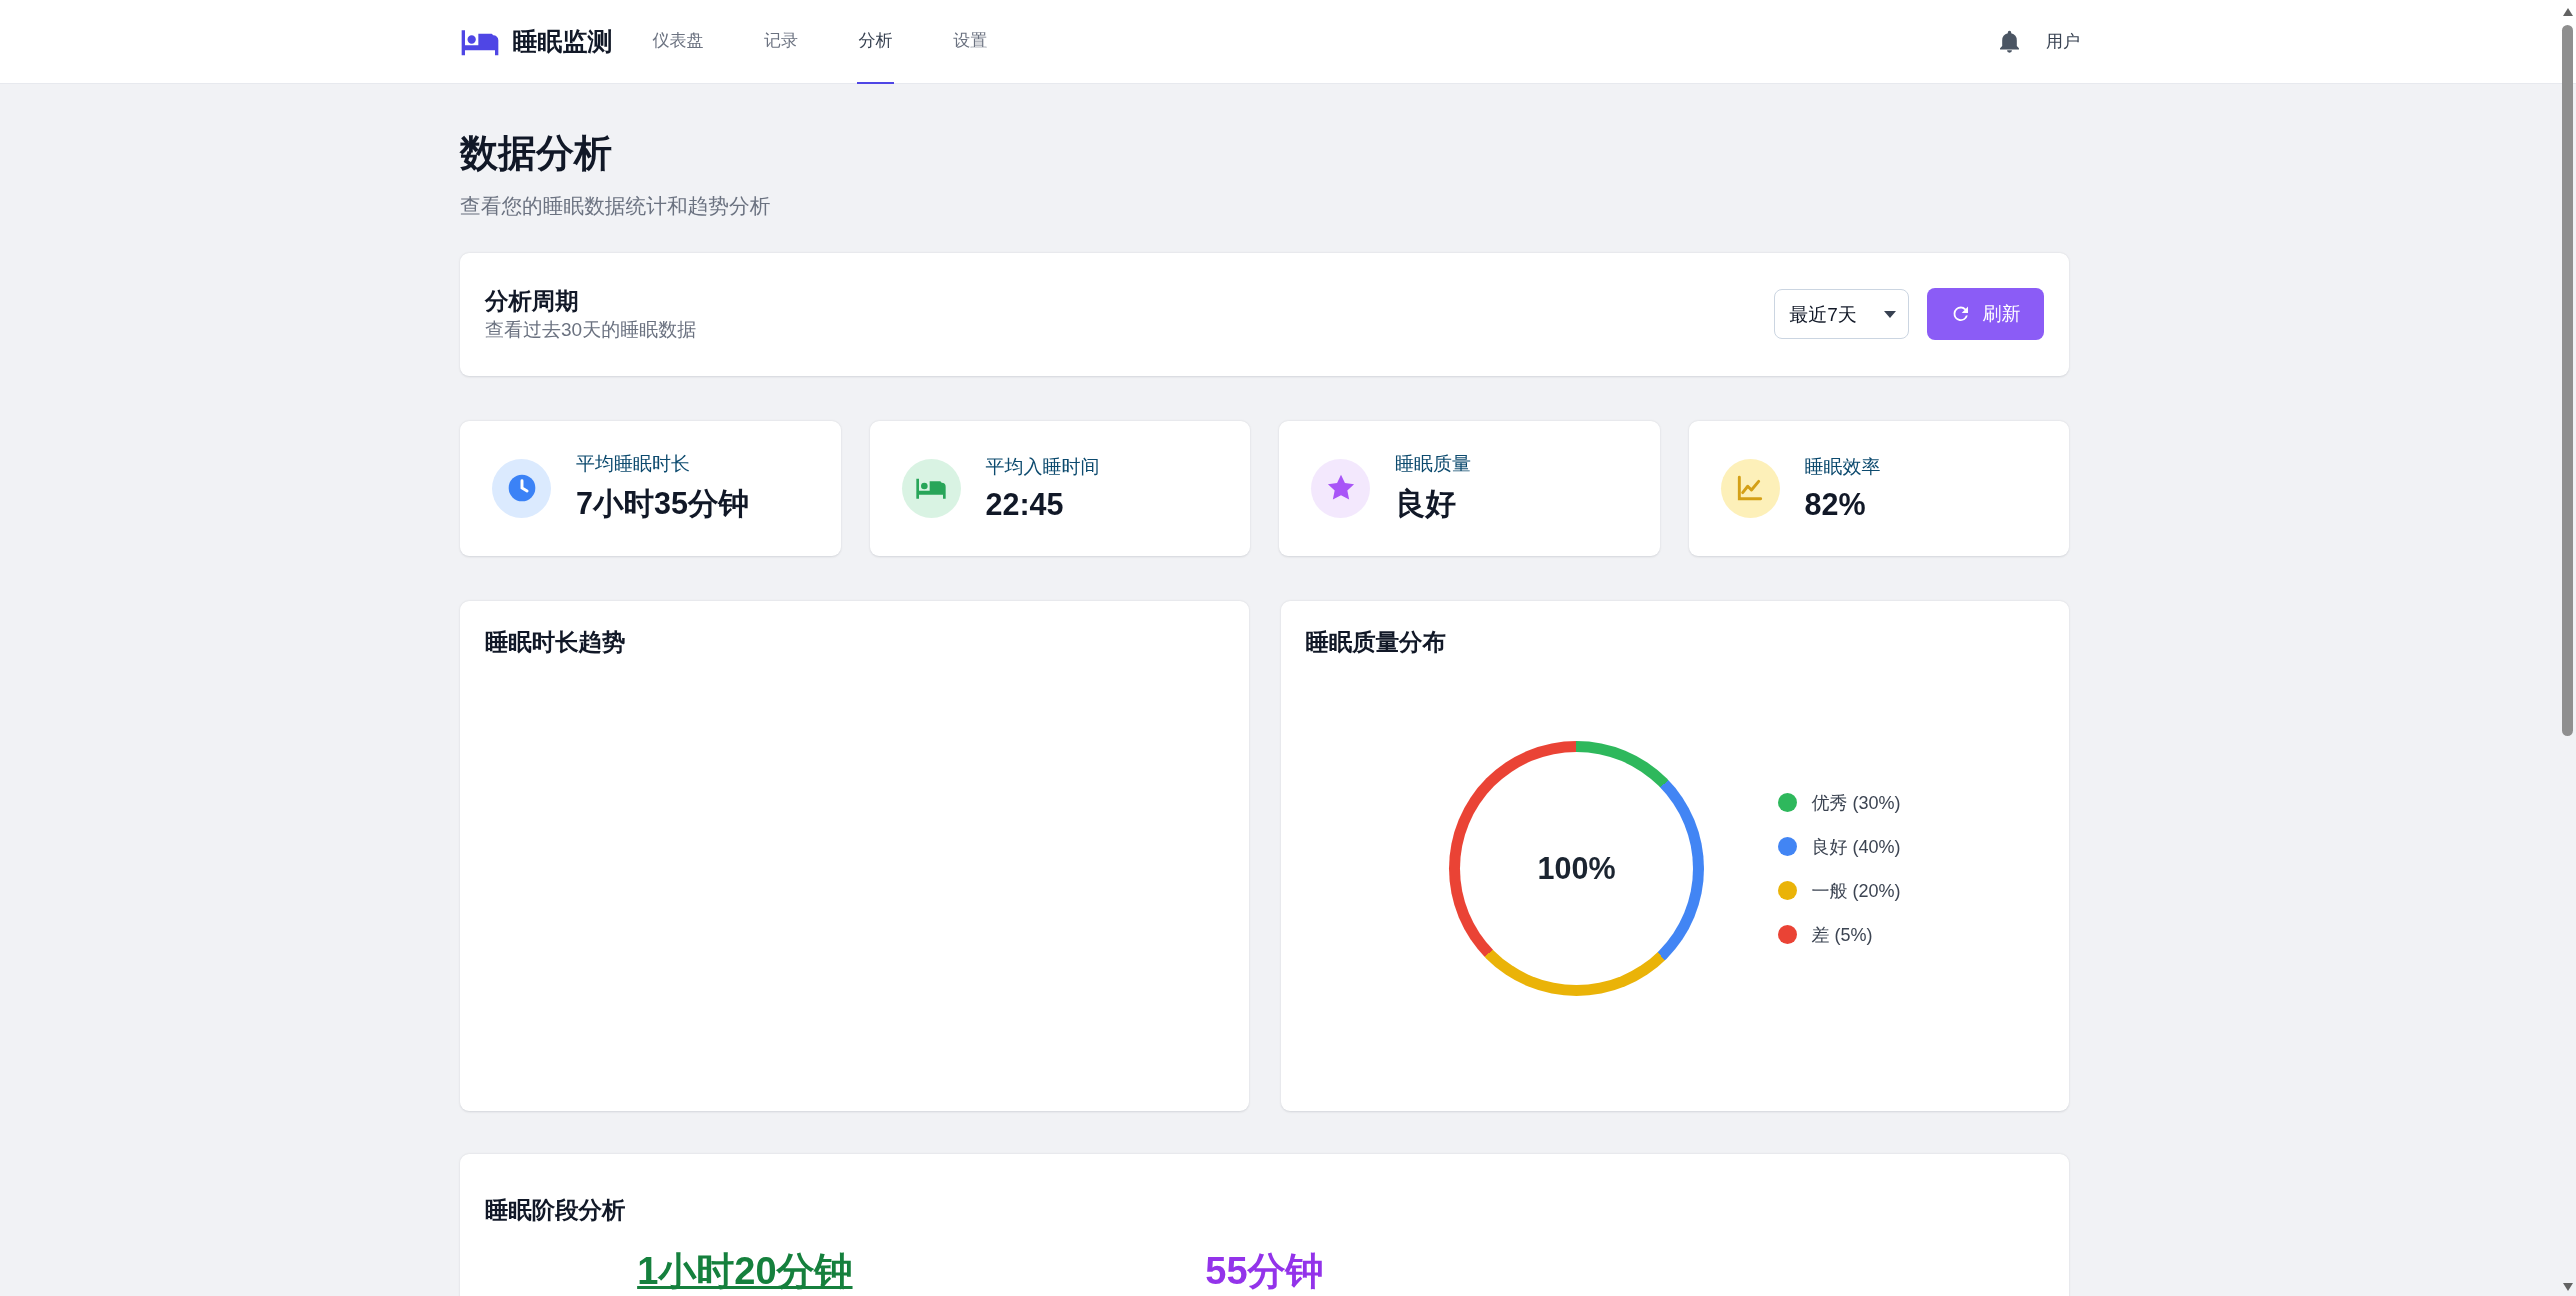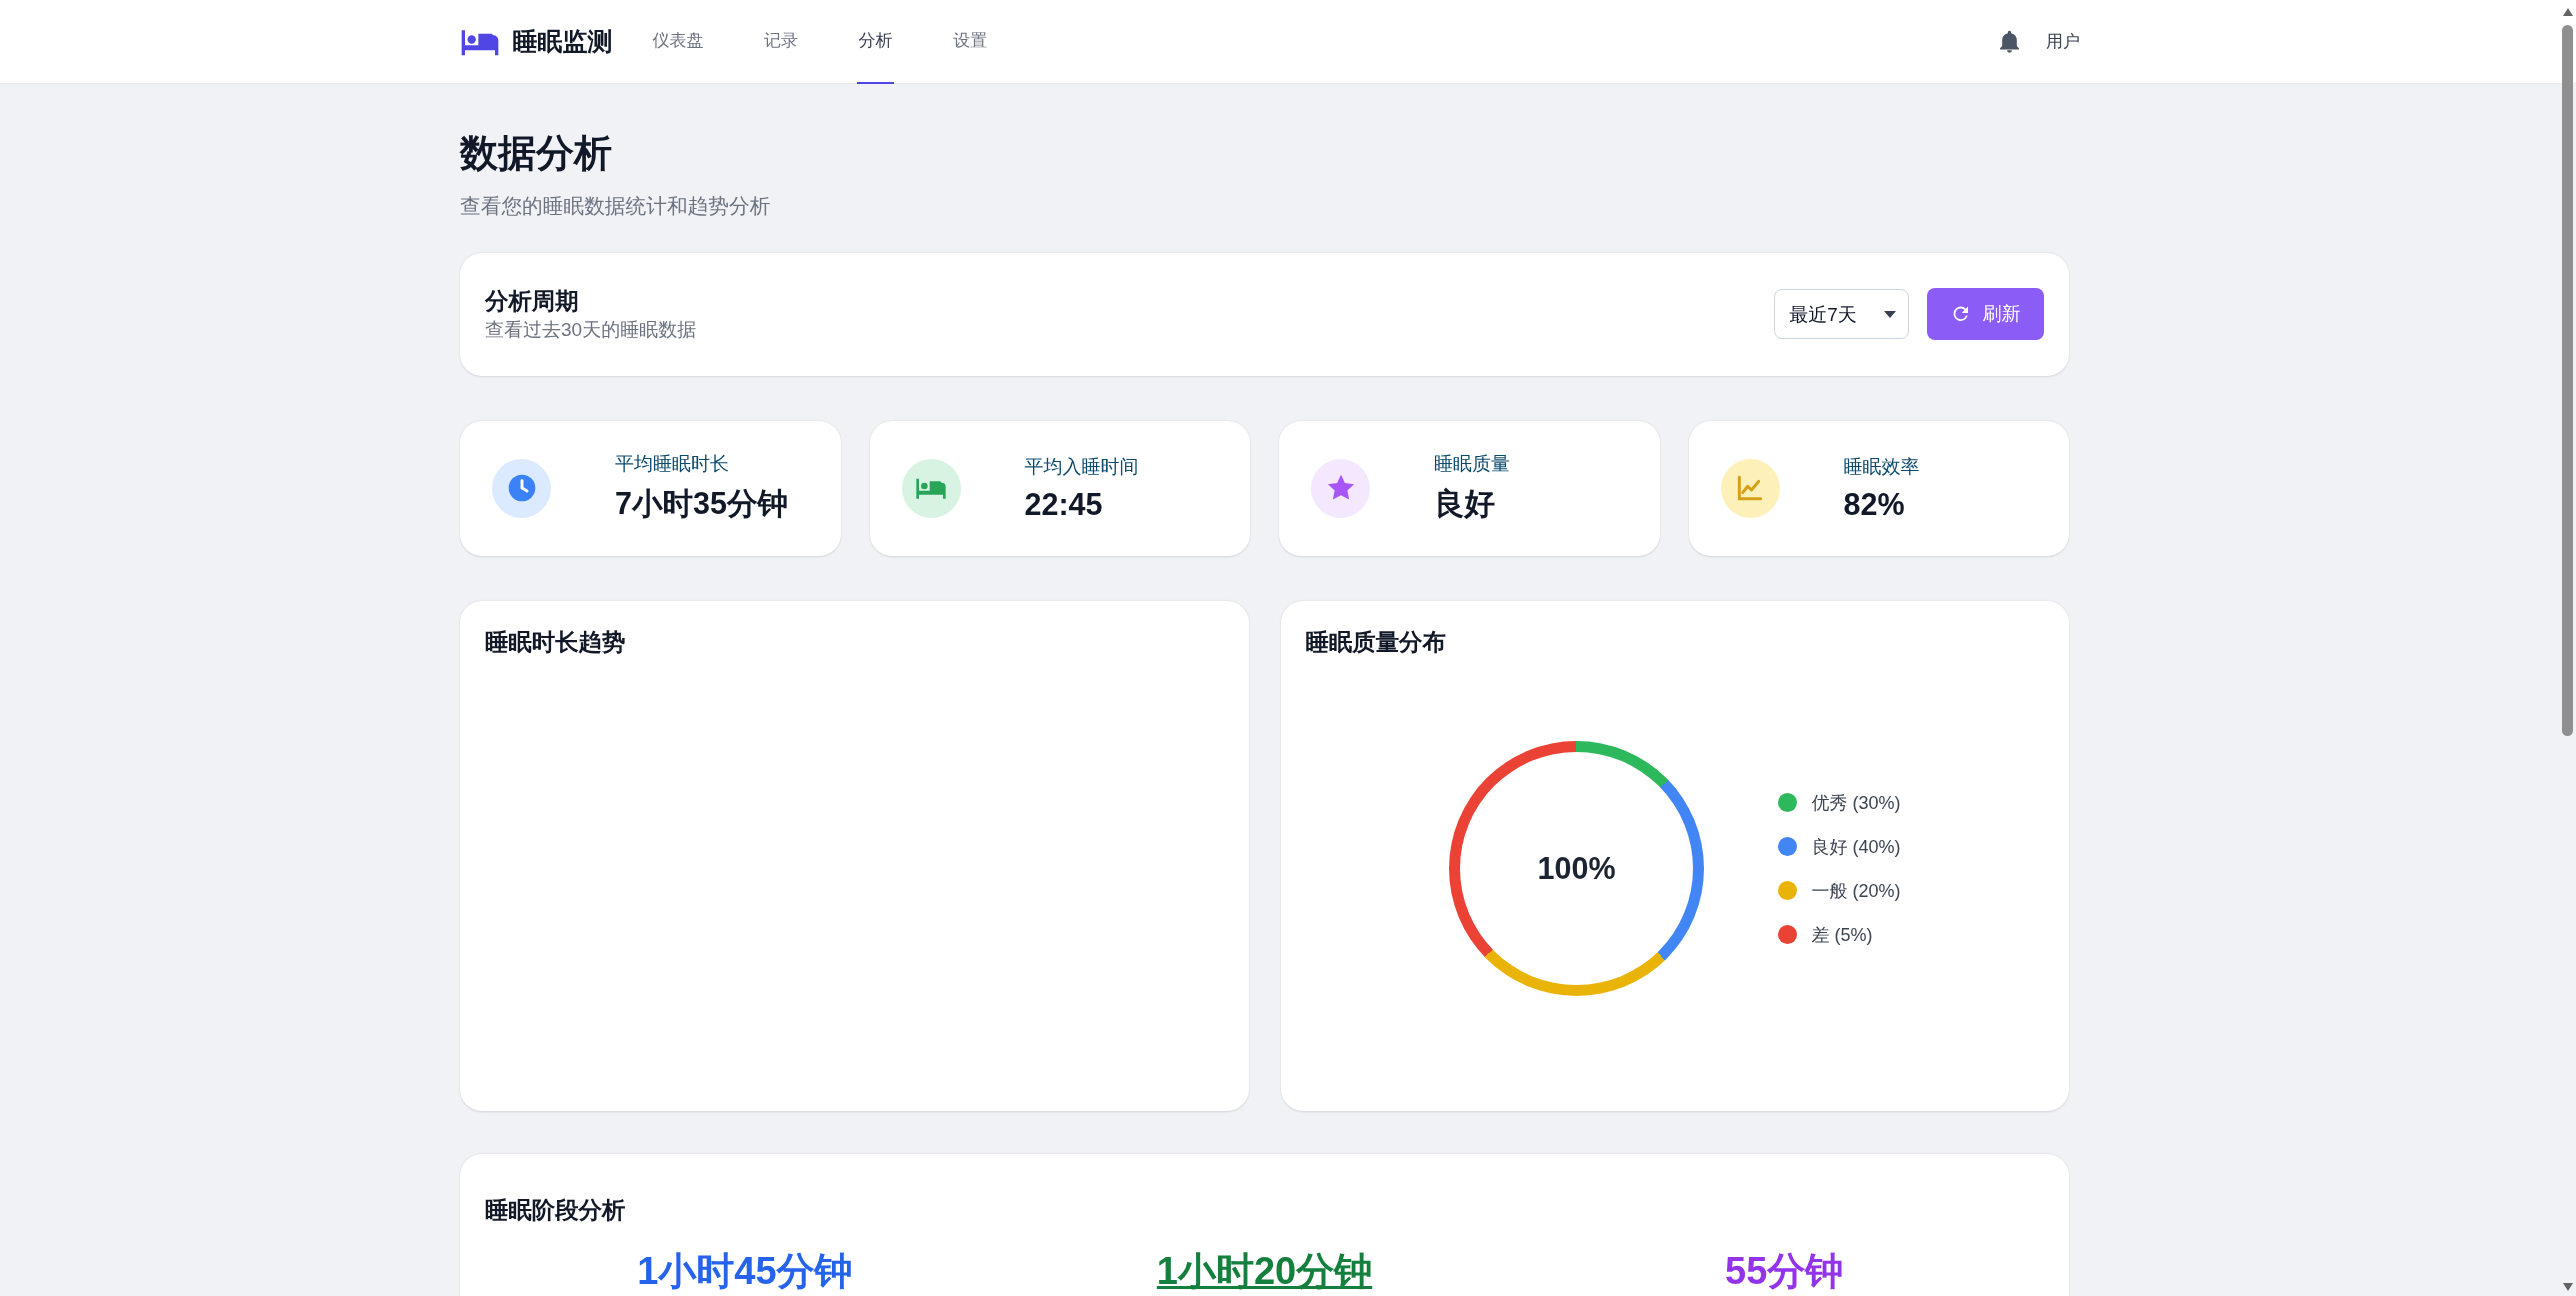--- a/index.html
+++ b/index.html
@@ -30,23 +30,22 @@
   .bell { width:27px; height:27px; color:#4b5563; cursor:pointer; display:flex; }
   .bell svg { width:100%; height:100%; }
   .user-label { font-size:17px; color:#374151; cursor:pointer; }
 
   
   .main { margin-left:460px; width:1609px; }
   .page-title { margin-top:44px; font-size:38px; font-weight:bold; color:#111827; }
   .page-subtitle { margin-top:12.6px; font-size:20.7px; color:#6b7280; }
 
   .card {
-    background:#ffffff; border-radius:22px;
+    background:#ffffff; border-radius:9px;
     box-shadow:0 0.9px 1.8px rgba(16,24,40,.05), 0 0.9px 2.7px rgba(16,24,40,.08);
-    gap:39px;
   }
 
   
   .period-card {
     margin-top:33px; height:123px;
     display:flex; align-items:center; justify-content:space-between;
     padding:0 25px;
   }
   .period-title { font-size:23.4px; font-weight:bold; color:#111827; }
   .period-sub { font-size:19px; color:#6b7280; }
@@ -265,23 +264,20 @@
         </div>
       </div>
     </div>
 
   </section>
 
   <section class="card stages-card">
     <div class="stages-title">睡眠阶段分析</div>
     <div class="stages-grid">
       <div class="stage-cell">
-        <div class="stage-value" style="color: rgb(37, 99, 235);">1小时45分钟</div>
-      </div>
-      <div class="stage-cell">
         <div class="stage-value" style="color: #15803d; text-decoration: underline;">1小时20分钟</div>
       </div>
       <div class="stage-cell">
         <div class="stage-value" style="color: rgb(147, 51, 234);">55分钟</div>
       </div>
     </div>
   </section>
 
 </main>
 

